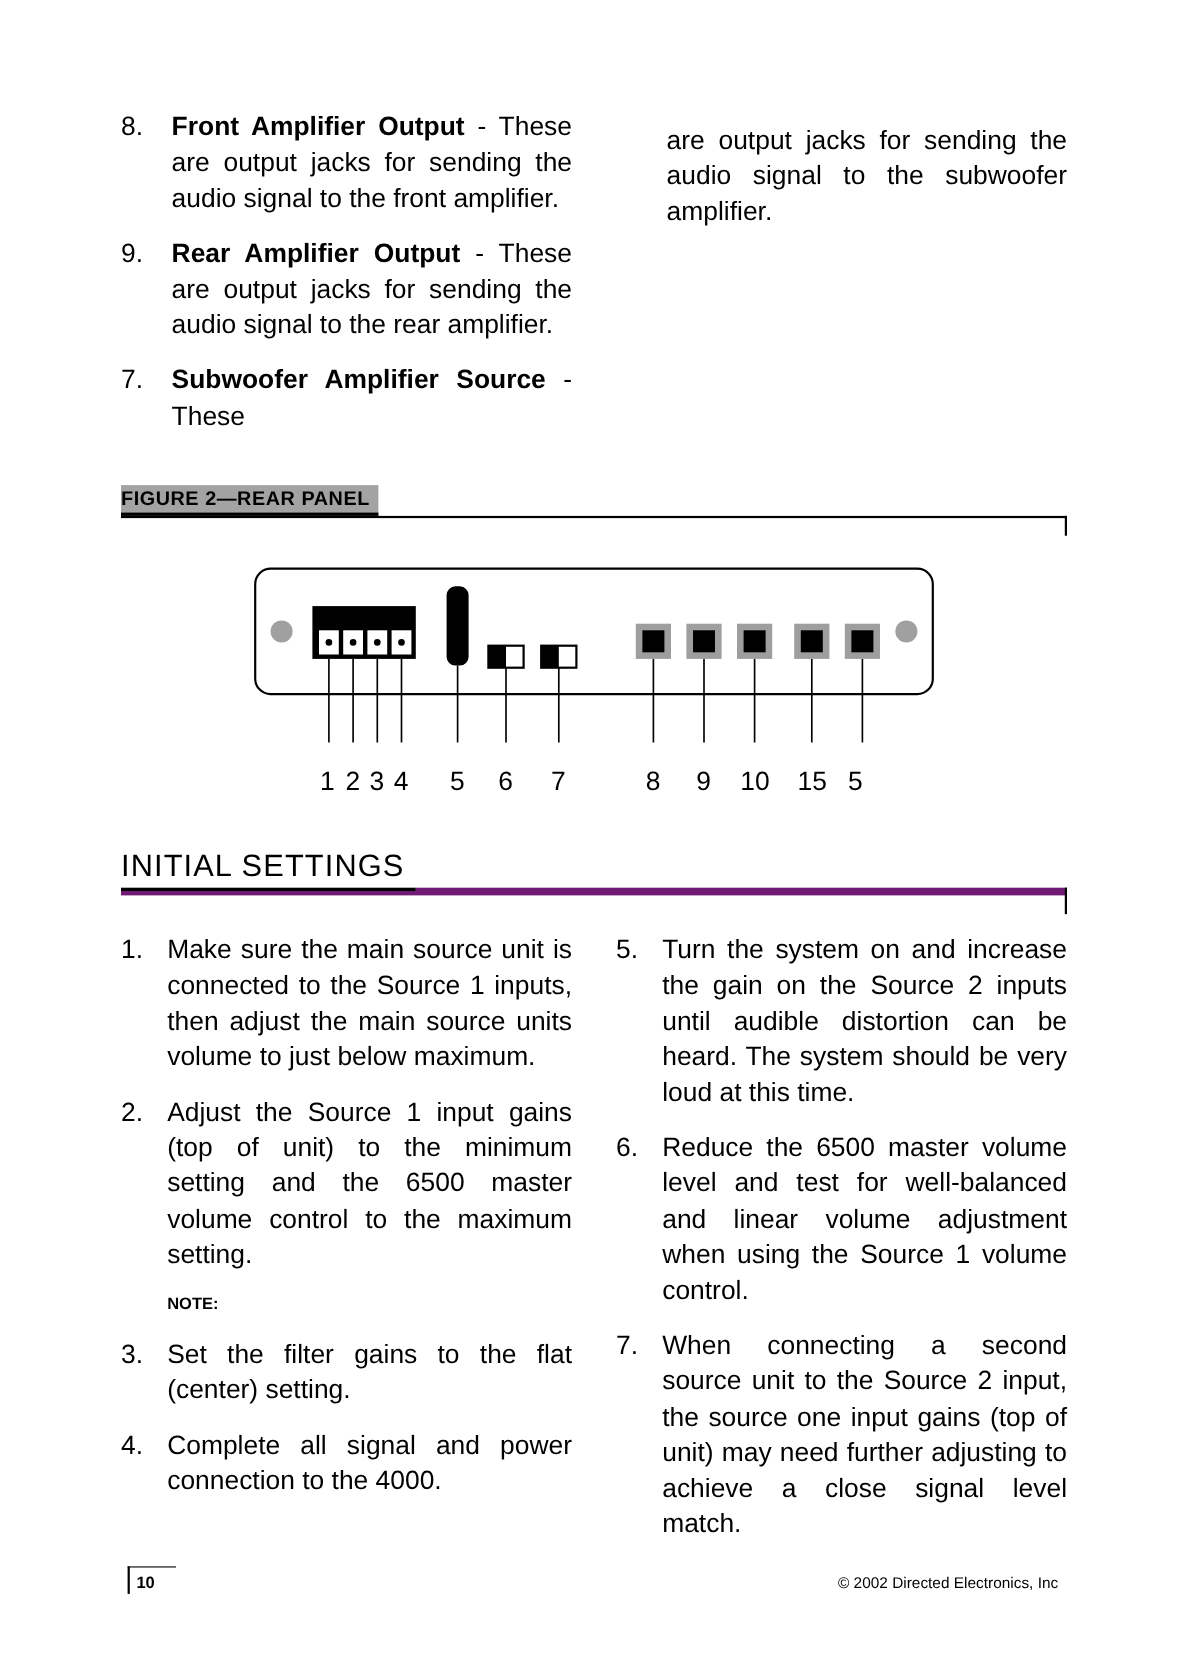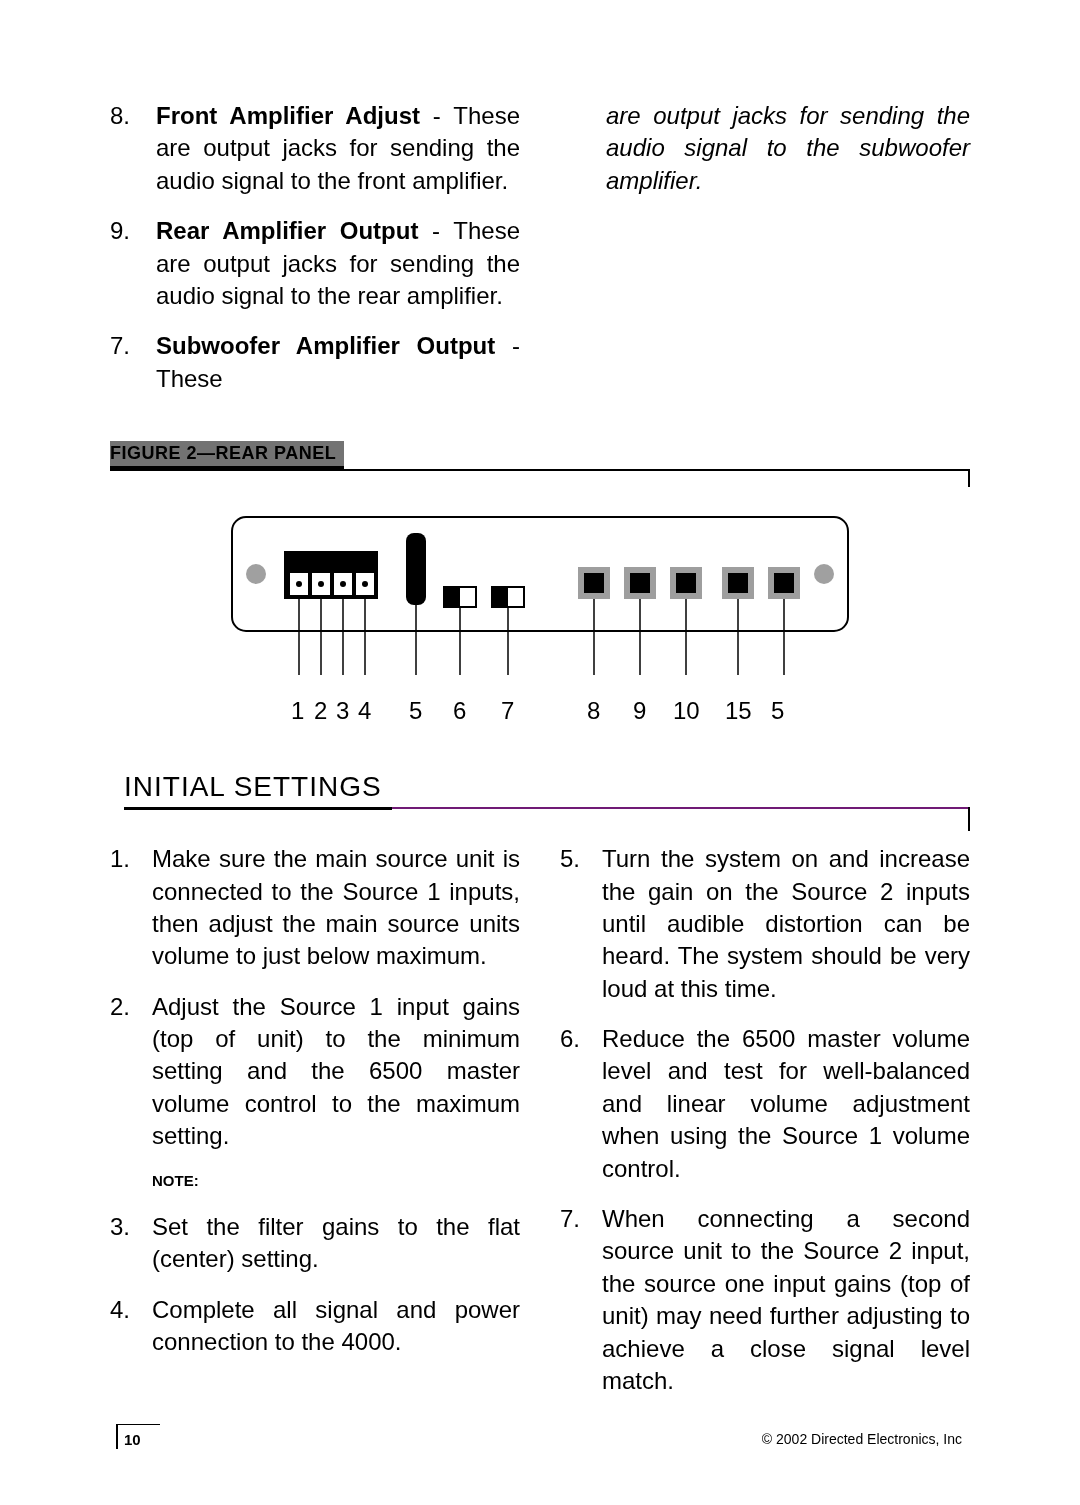--- a/index.html
+++ b/index.html
@@ -38,42 +38,41 @@
     text-align: justify;
     position: relative;
   }
   ol.desc li .num {
     position: absolute;
     left: -46px;
     top: 0;
   }
   .b { font-weight: 700; }
   .continued {
-    margin: 0 0 18px 0;
+    margin: 12px 0 18px 0;
     text-align: justify;
     padding-left: 46px;
-    font-style: italic;
   }
 
   
   .fig-label-wrap {
     margin-top: 30px;
     border-bottom: 2px solid #000;
     width: 100%;
     position: relative;
     height: 26px;
   }
   .fig-label {
     position: absolute;
     top: -2px;
     left: 0;
     font-size: 18px;
     font-weight: 700;
     letter-spacing: 0.5px;
-    background: #737373;
+    background: #a3a3a3;
     padding-right: 8px;
     border-bottom: 3px solid #000;
     height: 25px;
   }
   .fig-tick {
     position: absolute;
     right: 0;
     bottom: -18px;
     width: 2px;
     height: 18px;
@@ -95,24 +94,23 @@
     height: 36px;
   }
   .diag-labels span {
     position: absolute;
     font-size: 24px;
   }
 
   
   .section-head-wrap {
     margin-top: 36px;
-    border-bottom: 2px solid #701a75;
+    border-bottom: 7px solid #701a75;
     position: relative;
     height: 40px;
-    margin-left: 14px;
   }
   .section-head {
     position: absolute;
     left: 0;
     bottom: -3px;
     font-size: 28px;
     letter-spacing: 1px;
     font-weight: 400;
     background: #fff;
     padding-right: 10px;
@@ -199,29 +197,29 @@
 </head>
 <body>
 
 <div class="page cond">
 
   <div class="top-cols">
     <div class="col">
       <ol class="desc">
         <li>
           <span class="num">8.</span>
-          <span class="b">Front Amplifier Adjust</span><span> - These are output jacks for sending the audio signal to the front amplifier.</span>
+          <span class="b">Front Amplifier Output</span><span> - These are output jacks for sending the audio signal to the front amplifier.</span>
         </li>
         <li>
           <span class="num">9.</span>
           <span class="b">Rear Amplifier Output</span><span> - These are output jacks for sending the audio signal to the rear amplifier.</span>
         </li>
         <li>
           <span class="num">7.</span>
-          <span class="b">Subwoofer Amplifier Output</span><span> - These</span>
+          <span class="b">Subwoofer Amplifier Source</span><span> - These</span>
         </li>
       </ol>
     </div>
     <div class="col">
       <p class="continued">are output jacks for sending the audio signal to the subwoofer amplifier.</p>
     </div>
   </div>
 
   <div class="fig-label-wrap">
     <span class="fig-label">FIGURE 2—REAR PANEL</span>

